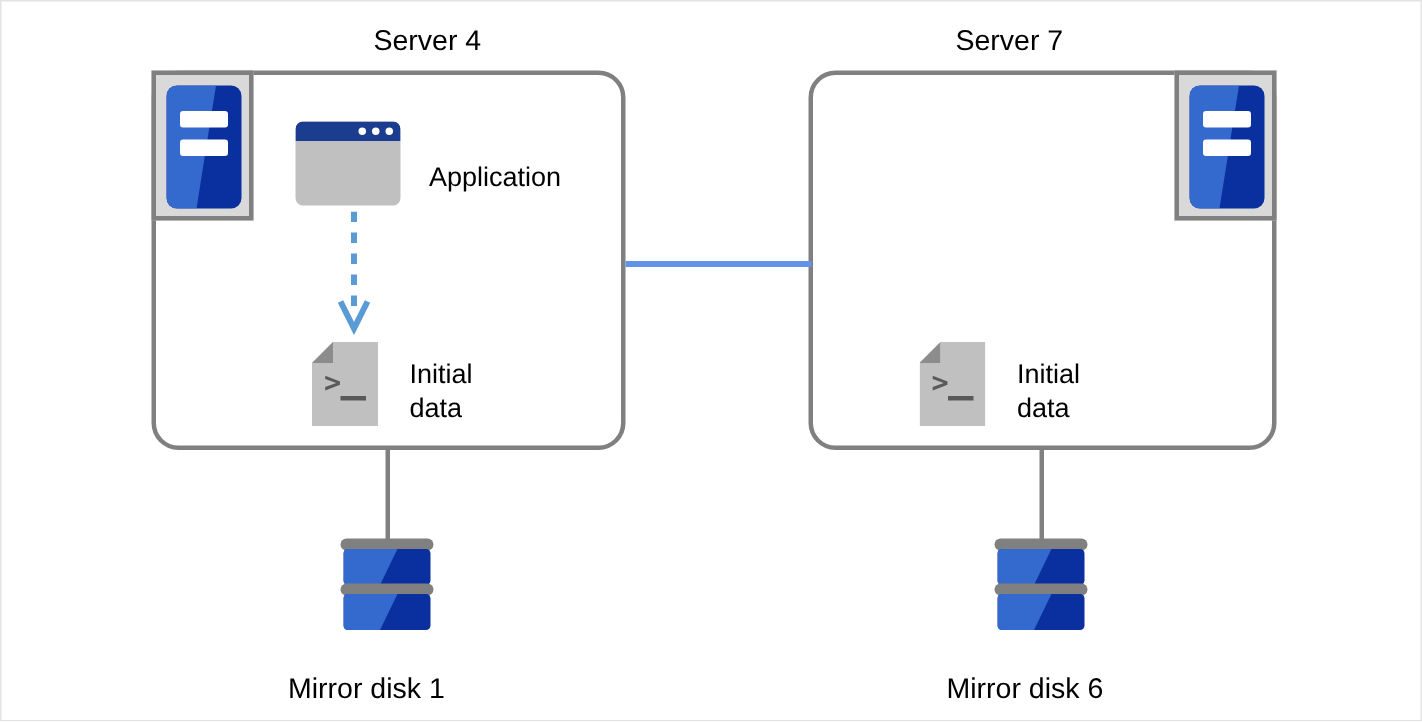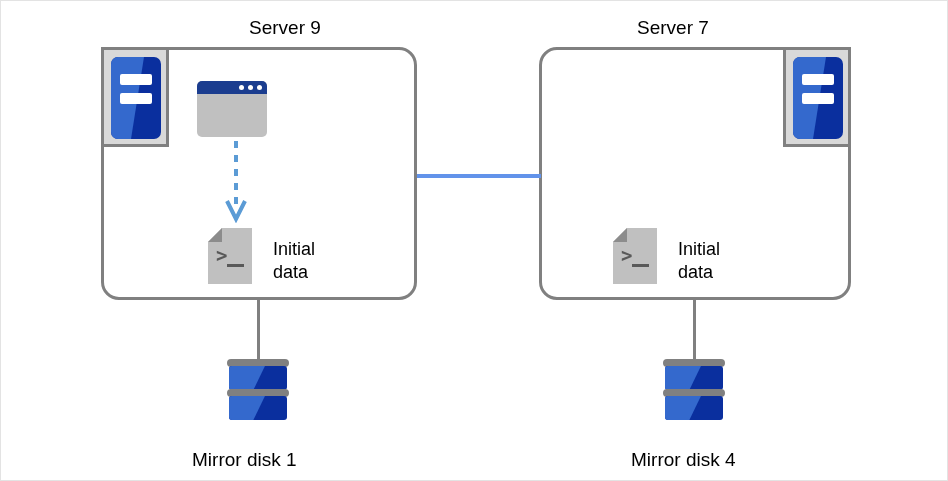--- a/index.html
+++ b/index.html
@@ -216,38 +216,39 @@
     font-size: 19px;
     color: #000000;
     white-space: nowrap;
   }
 </style>
 </head>
 <body>
 
 <div id="canvas">
 
-  <div class="node-title" style="left:248px; top:16px;">Server 9</div>
+  <div class="node-title" style="left:248px; top:16px;">Server 4</div>
 
   <div class="server-box" style="left:100px; top:46px; width:316px; height:253px;"></div>
 
   <div class="server-badge" style="left:100px; top:46px;">
     <div class="chip">
       <div class="bar b1"></div>
       <div class="bar b2"></div>
     </div>
   </div>
 
   <div class="app-window" style="left:196px; top:80px;">
     <div class="titlebar">
       <span class="dot d1"></span>
       <span class="dot d2"></span>
       <span class="dot d3"></span>
     </div>
   </div>
+  <div class="icon-label" style="left:285px; top:106px;">Application</div>
 
   <div class="arrow-wrap" style="left:223px; top:140px;">
     <svg width="24" height="82" viewBox="0 0 24 82">
       <line x1="12" y1="0" x2="12" y2="66" stroke="#5b9bd5" stroke-width="4" stroke-dasharray="7,7"></line>
       <polyline points="3,60 12,78 21,60" fill="none" stroke="#5b9bd5" stroke-width="4" stroke-linecap="butt" stroke-linejoin="miter"></polyline>
     </svg>
   </div>
 
   <div class="file-icon" style="left:207px; top:227px;">
     <div class="sheet"></div>
@@ -291,15 +292,15 @@
   <div class="bottom-label" style="left:191px; top:448px;">Mirror disk 1</div>
 
   <div class="vline" style="left:692px; top:298px; height:62px;"></div>
 
   <div class="disk" style="left:662px; top:358px;">
     <div class="plate p1"></div>
     <div class="block k1"></div>
     <div class="plate p2"></div>
     <div class="block k2"></div>
   </div>
-  <div class="bottom-label" style="left:630px; top:448px;">Mirror disk 4</div>
+  <div class="bottom-label" style="left:630px; top:448px;">Mirror disk 6</div>
 
 </div>
 
 </body></html>

